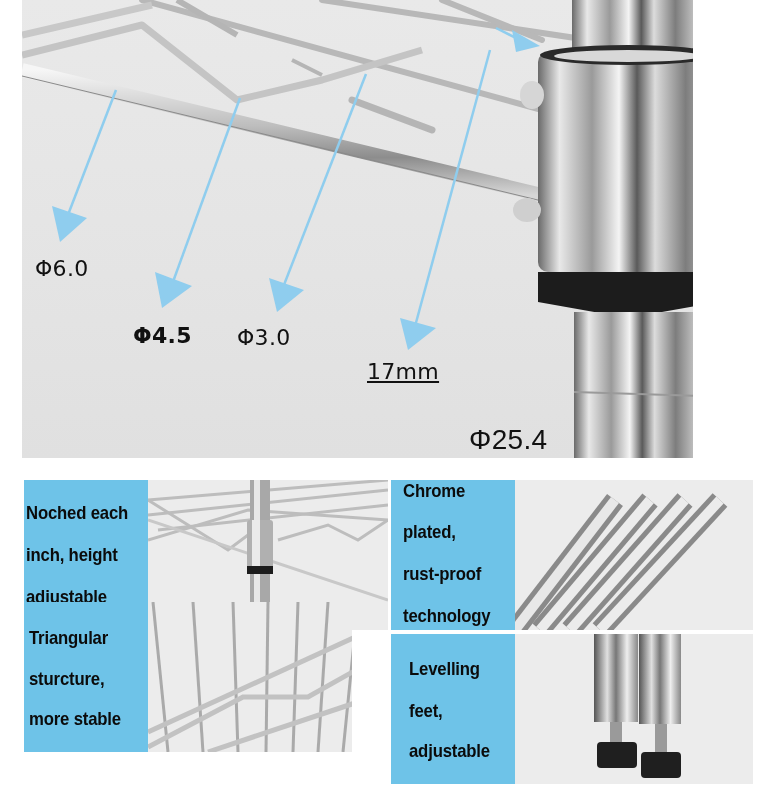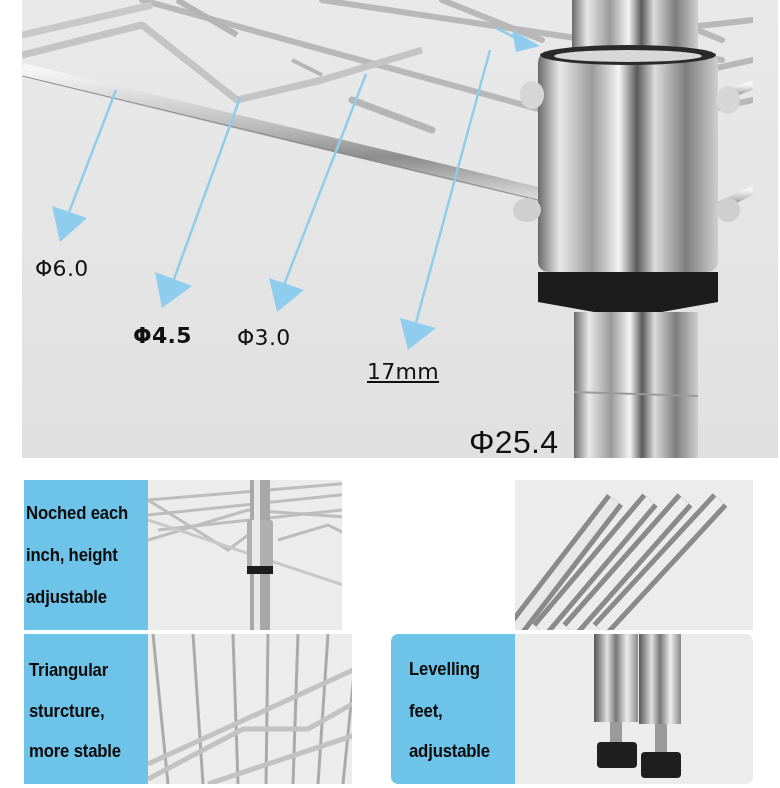--- a/index.html
+++ b/index.html
@@ -1,18 +1,18 @@
 <!DOCTYPE html>
 <html><head>
 <meta charset="utf-8">
 <style>
   html,body{margin:0;padding:0;background:#ffffff;}
   body{width:780px;height:788px;position:relative;overflow:hidden;font-family:"Liberation Sans",sans-serif;}
   .abs{position:absolute;}
-  #hero{left:22px;top:0;width:756px;height:458px;background:linear-gradient(180deg,#e9e9e9 0%,#e4e4e4 60%,#e0e0e0 100%);overflow:hidden;}
+  #hero{left:22px;top:0;width:671px;height:458px;background:linear-gradient(180deg,#e9e9e9 0%,#e4e4e4 60%,#e0e0e0 100%);overflow:hidden;}
   #hero svg{position:absolute;left:0;top:0;}
   .dim-label{position:absolute;font-family:"DejaVu Sans",sans-serif;font-size:22px;color:#111;letter-spacing:0.3px;}
   .panel{position:absolute;height:150px;overflow:hidden;}
   .panel .blue{position:absolute;left:0;top:0;width:124px;height:100%;background:#6ec3e8;}
   .panel .photo{position:absolute;left:124px;top:0;right:0;height:100%;background:#ececec;overflow:hidden;}
   .panel .txt{position:absolute;left:2px;font-family:"Liberation Sans",sans-serif;font-weight:bold;font-size:19px;color:#0b0b0b;white-space:nowrap;transform:scaleX(0.88);transform-origin:left center;letter-spacing:-0.2px;}
   .panel .photo svg{position:absolute;left:0;top:0;}
 </style>
 </head>
 <body>
@@ -87,24 +87,24 @@
       <line x1="468" y1="50" x2="392" y2="330"></line>
       <polygon points="378,318 414,328 386,350" stroke="none"></polygon>
       <line x1="474" y1="28" x2="506" y2="44"></line>
       <polygon points="490,30 518,46 494,52" stroke="none"></polygon>
     </g>
   </svg>
   <span class="dim-label" style="left:13px;top:256px;">Φ6.0</span>
   <span class="dim-label" style="left:111px;top:323px;font-weight:bold;">Φ4.5</span>
   <span class="dim-label" style="left:215px;top:325px;">Φ3.0</span>
   <span class="dim-label" style="left:345px;top:359px;text-decoration:underline;">17mm</span>
-  <span class="dim-label" style="left:447px;top:424px;font-family:'Liberation Sans',sans-serif;font-size:32px;">Φ25.4</span>
-</div>
-
-<div class="panel" style="left:24px;top:480px;width:318px;">
+  <span class="dim-label" style="left:447px;top:424px;font-family:'Liberation Sans',sans-serif;font-size:28px;">Φ25.4</span>
+</div>
+
+<div class="panel" style="left:24px;top:480px;width:364px;">
   <div class="blue">
     <div class="txt" style="top:22px;">Noched each</div>
     <div class="txt" style="top:64px;">inch, height</div>
     <div class="txt" style="top:106px;">adjustable</div>
   </div>
   <div class="photo">
     <svg width="240" height="150" viewBox="0 0 240 150">
       <g stroke="#bdbdbd" stroke-width="3" fill="none">
         <path d="M0 20 L240 0"></path>
           <path d="M0 35 L240 10"></path>
@@ -117,37 +117,43 @@
       <rect x="102" y="0" width="20" height="150" fill="#a8a8a8"></rect>
       <rect x="106" y="0" width="6" height="150" fill="#e8e8e8"></rect>
       <rect x="99" y="40" width="26" height="52" rx="3" fill="#b0b0b0"></rect>
       <rect x="104" y="40" width="8" height="52" fill="#eaeaea"></rect>
       <rect x="99" y="86" width="26" height="8" fill="#1d1d1d"></rect>
     </svg>
   </div>
 </div>
 
 <div class="panel" style="left:391px;top:480px;width:362px;">
+  <div class="blue">
+    <div class="txt" style="left:12px;top:0px;">Chrome</div>
+    <div class="txt" style="left:12px;top:41px;">plated,</div>
+    <div class="txt" style="left:12px;top:83px;">rust-proof</div>
+    <div class="txt" style="left:12px;top:125px;">technology</div>
+  </div>
   <div class="photo">
     <svg width="238" height="150" viewBox="0 0 238 150">
       <g stroke-linecap="butt">
         <line x1="0" y1="150" x2="100" y2="20" stroke="#8a8a8a" stroke-width="20"></line>
         <line x1="0" y1="150" x2="100" y2="20" stroke="#e8e8e8" stroke-width="10"></line>
         <line x1="25" y1="150" x2="135" y2="20" stroke="#8a8a8a" stroke-width="20"></line>
         <line x1="25" y1="150" x2="135" y2="20" stroke="#ececec" stroke-width="10"></line>
         <line x1="55" y1="150" x2="170" y2="20" stroke="#8a8a8a" stroke-width="20"></line>
         <line x1="55" y1="150" x2="170" y2="20" stroke="#ececec" stroke-width="10"></line>
         <line x1="85" y1="150" x2="205" y2="20" stroke="#8a8a8a" stroke-width="20"></line>
         <line x1="85" y1="150" x2="205" y2="20" stroke="#ececec" stroke-width="10"></line>
       </g>
     </svg>
   </div>
 </div>
 
-<div class="panel" style="left:24px;top:634px;width:328px;">
+<div class="panel" style="left:24px;top:602px;width:328px;">
   <div class="blue">
     <div class="txt" style="left:5px;top:25px;">Triangular</div>
     <div class="txt" style="left:5px;top:66px;">sturcture,</div>
     <div class="txt" style="left:5px;top:106px;">more stable</div>
   </div>
   <div class="photo">
     <svg width="240" height="150" viewBox="0 0 240 150">
       <g stroke="#aaaaaa" stroke-width="3" fill="none">
         <line x1="5" y1="0" x2="20" y2="150"></line>
           <line x1="45" y1="0" x2="55" y2="150"></line>
@@ -160,21 +166,21 @@
       </g>
       <g stroke="#c2c2c2" stroke-width="5" fill="none">
         <path d="M0 130 L240 20"></path>
         <path d="M0 145 L95 95 L160 95 L240 50"></path>
         <path d="M60 150 L240 90"></path>
       </g>
     </svg>
   </div>
 </div>
 
-<div class="panel" style="left:391px;top:634px;width:362px;border-radius:7px;">
+<div class="panel" style="left:391px;top:634px;width:362px;">
   <div class="blue">
     <div class="txt" style="left:18px;top:24px;">Levelling</div>
     <div class="txt" style="left:18px;top:66px;">feet,</div>
     <div class="txt" style="left:18px;top:106px;">adjustable</div>
   </div>
   <div class="photo">
     <svg width="238" height="150" viewBox="0 0 238 150">
       <defs>
         <linearGradient id="leg" x1="0" y1="0" x2="1" y2="0">
           <stop offset="0" stop-color="#555"></stop>

